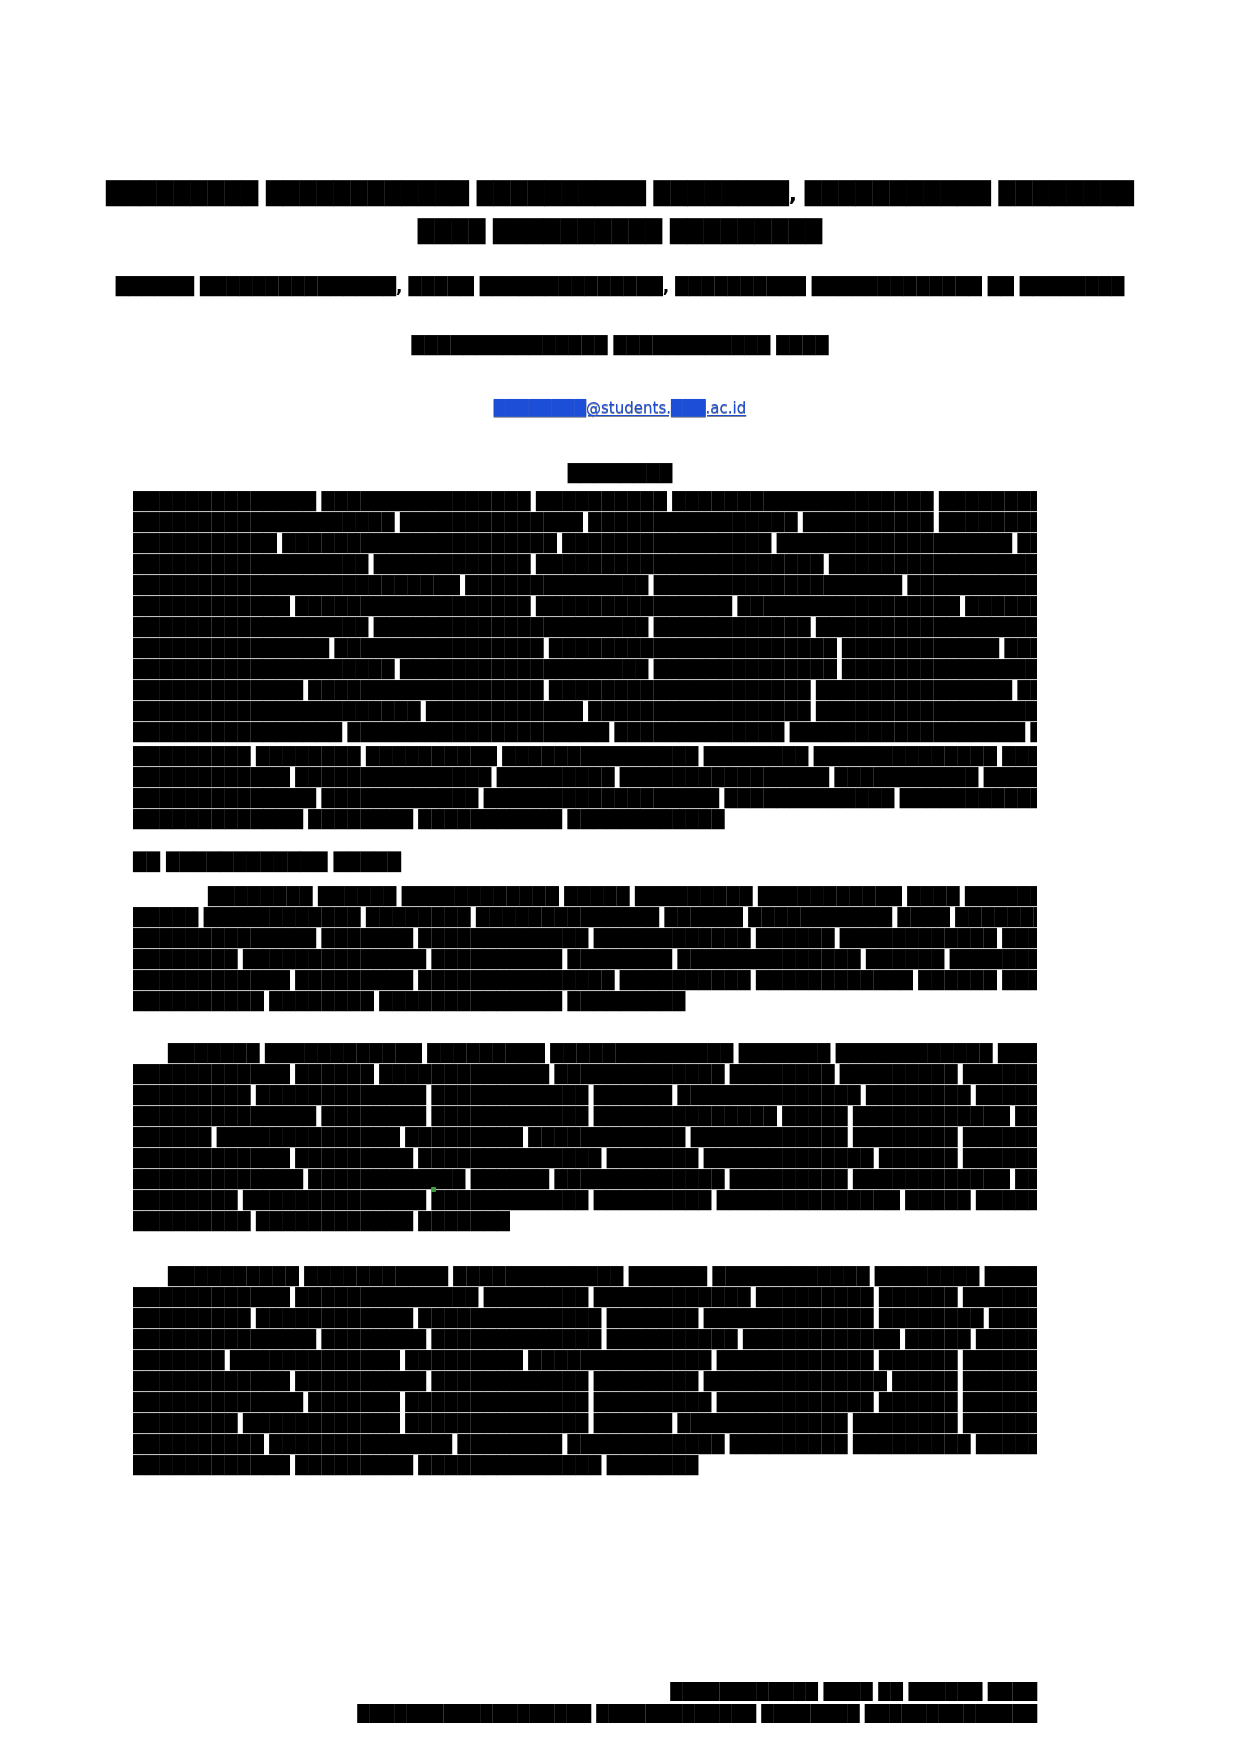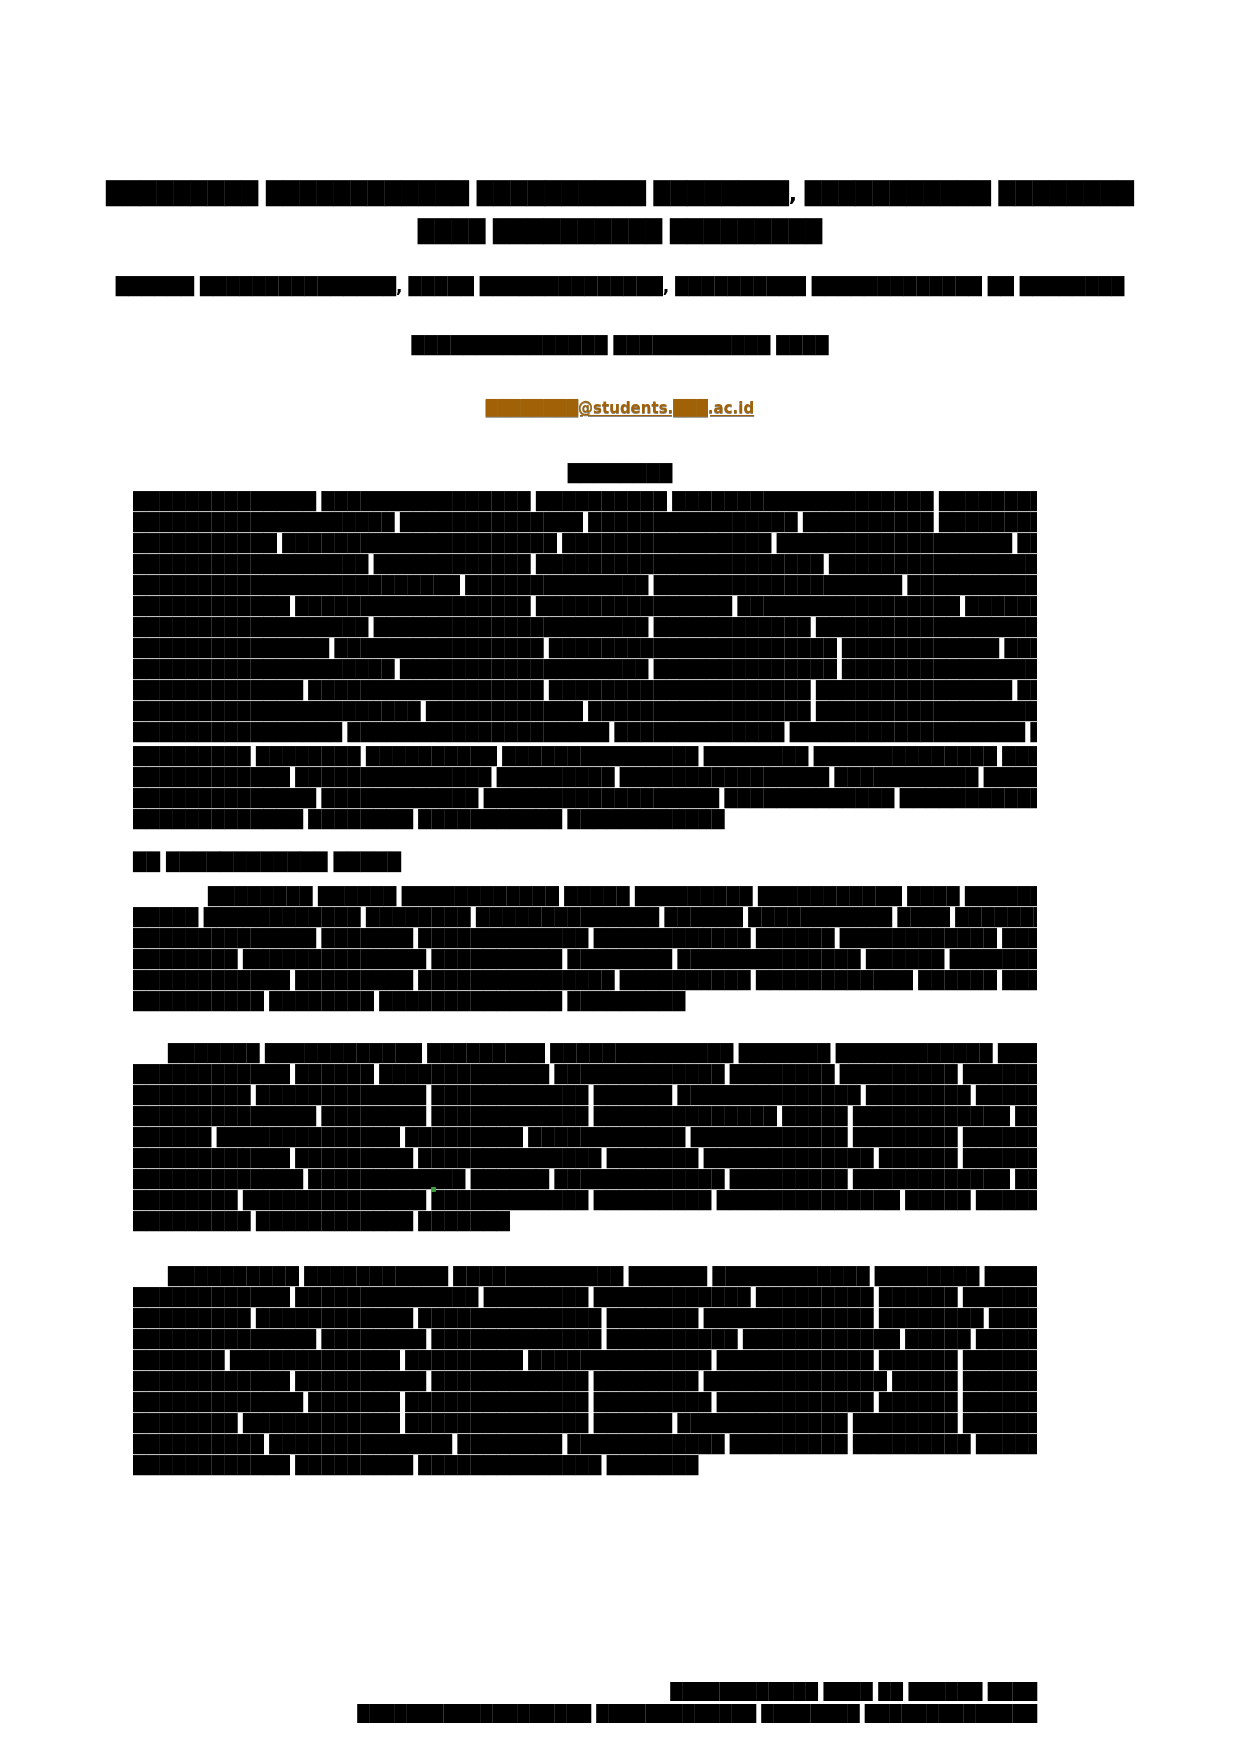--- a/index.html
+++ b/index.html
@@ -18,22 +18,22 @@
   }
   .rl:last-child{text-align:left;text-align-last:left;}
   .ind1 .rl:first-child{text-indent:75px;}
   .ind2 .rl:first-child{text-indent:35px;}
   .title1{top:176px;font-size:22px;font-weight:bold;line-height:36px;}
   .title2{top:214px;font-size:22px;font-weight:bold;line-height:36px;}
   .authors{top:272px;font-size:17px;font-weight:bold;line-height:28px;}
   .affil{top:331px;font-size:17px;font-weight:bold;line-height:28px;}
   .emailrow{top:398px;font-size:15px;line-height:20px;}
   .emailrow a{
-    color:#a16207;text-decoration:underline;text-underline-offset:2px;
-    font-weight:bold;text-shadow:0 1px 0 #8a8a8a;
+    color:#1d4ed8;text-decoration:underline;text-underline-offset:2px;
+    font-weight:normal;text-shadow:0 1px 0 #8a8a8a;
   }
   .abs-head{top:462px;font-size:17px;font-weight:bold;line-height:22px;}
   .abs-body{top:491px;}
   .kw-body{top:746px;}
   .sec-head{top:851px;left:133px;width:904px;font-size:17.5px;font-weight:bold;
     line-height:22px;white-space:nowrap;}
   .para1{top:886px;}
   .para2{top:1043px;}
   .para3{top:1266px;}
   .footer{left:133px;width:904px;text-align:right;font-size:16px;line-height:22px;}

